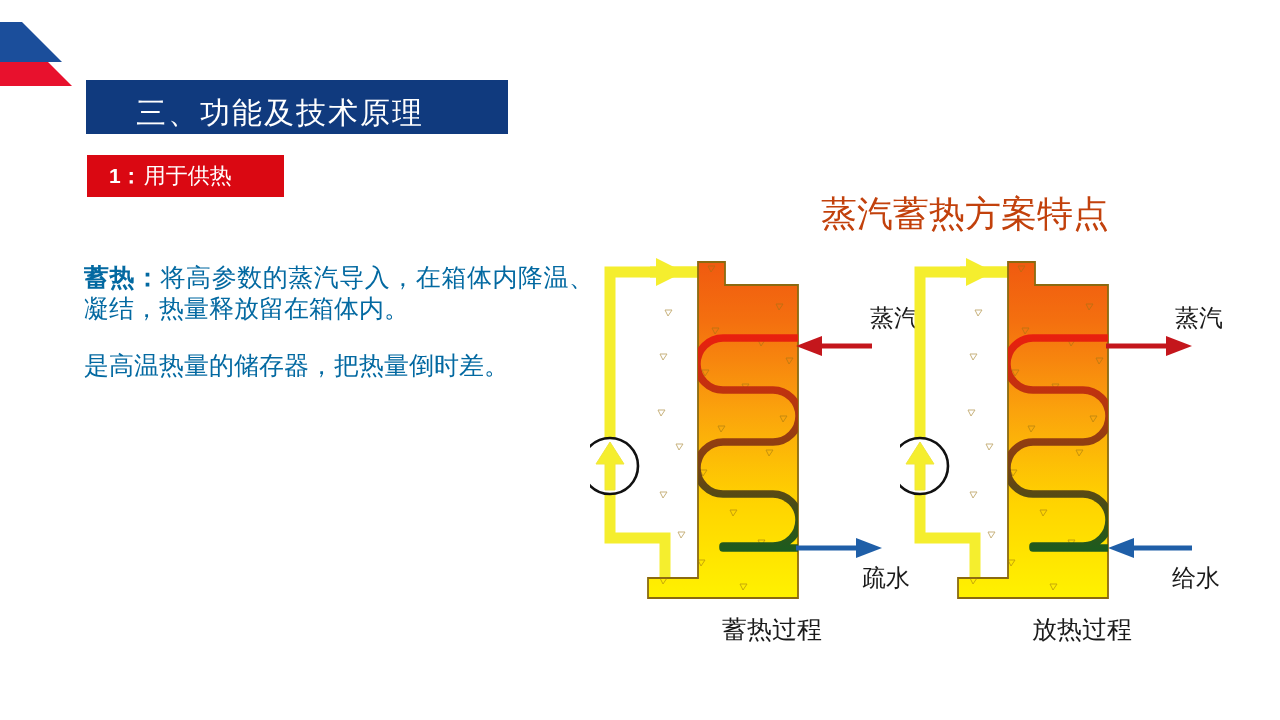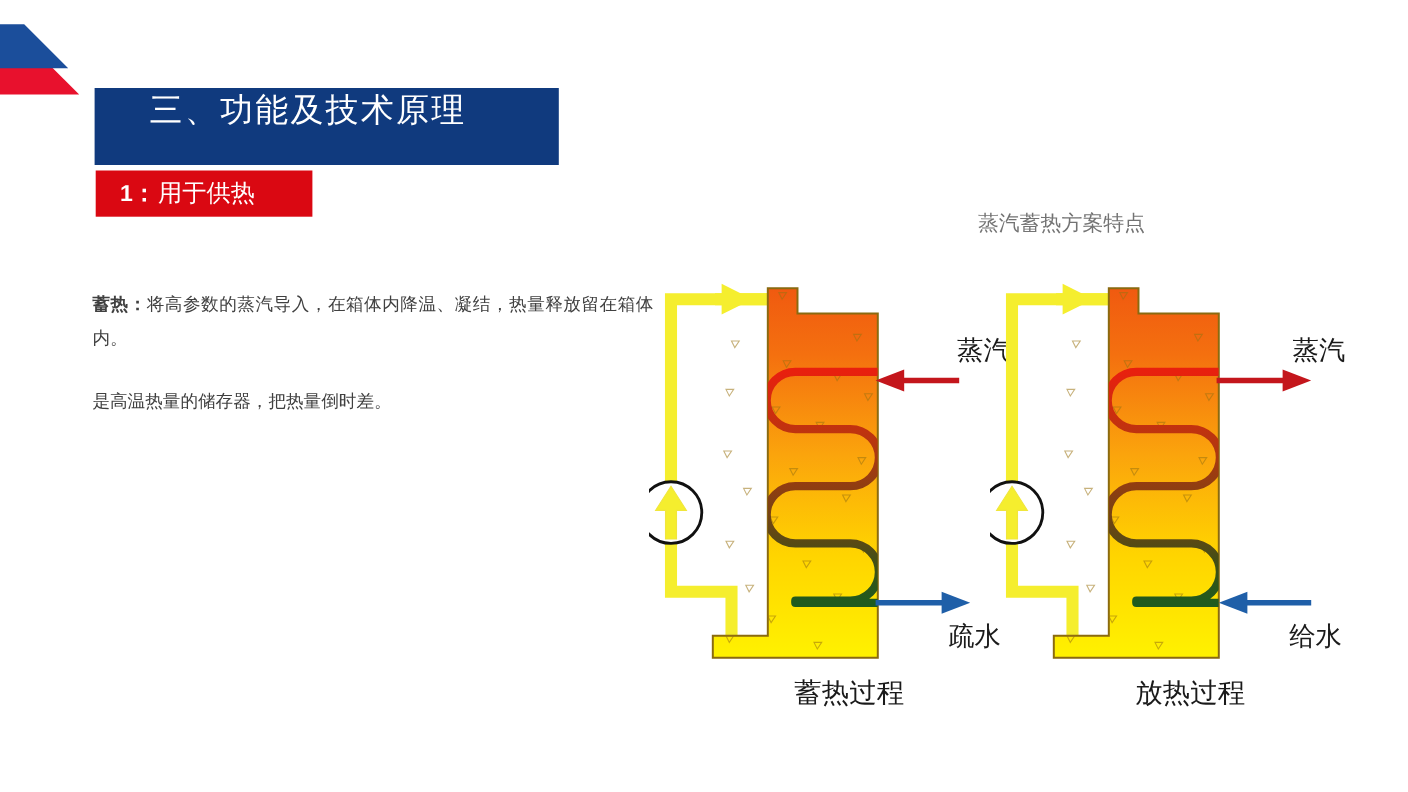--- a/index.html
+++ b/index.html
@@ -21,24 +21,24 @@
     left: 0; top: 0;
     width: 120px; height: 120px;
   }
 
   
   #section-header {
     position: absolute;
     left: 86px;
     top: 80px;
     width: 422px;
-    height: 70px;
+    height: 54px;
     background: #103A7E;
     display: flex;
-    align-items: flex-start;
+    align-items: flex-end;
   }
   #section-header .title {
     color: #ffffff;
     font-size: 30px;
     letter-spacing: 2px;
     margin-left: 50px;
     font-family: "Liberation Serif", "DejaVu Serif", serif;
   }
 
   
@@ -67,23 +67,23 @@
   }
 
   
   #body-text {
     position: absolute;
     left: 84px;
     top: 262px;
     width: 510px;
   }
   .para {
-    font-size: 16px;
+    font-size: 25px;
     line-height: 31px;
-    color: #404040;
+    color: #0369a1;
     margin: 0 0 26px 0;
     text-align: justify;
     font-family: "Liberation Serif", "DejaVu Serif", serif;
   }
   .para:last-child { margin-bottom: 18px; }
   .para .lead { font-weight: bold; }
   #para-3 { margin-top: 12px; }
 
   
   #diagram-panel {
@@ -91,22 +91,22 @@
     left: 590px;
     top: 190px;
     width: 680px;
     height: 480px;
   }
   #diagram-title {
     position: absolute;
     left: 0; top: 0;
     width: 680px;
     text-align: center;
-    font-size: 19px;
-    color: #737373;
+    font-size: 36px;
+    color: #c2410c;
     font-family: "Liberation Serif", "DejaVu Serif", serif;
     padding-left: 70px;
     box-sizing: border-box;
   }
   .diagram-svg {
     position: absolute;
     top: 58px;
   }
   #diagram-left  { left: 0px; }
   #diagram-right { left: 310px; }

